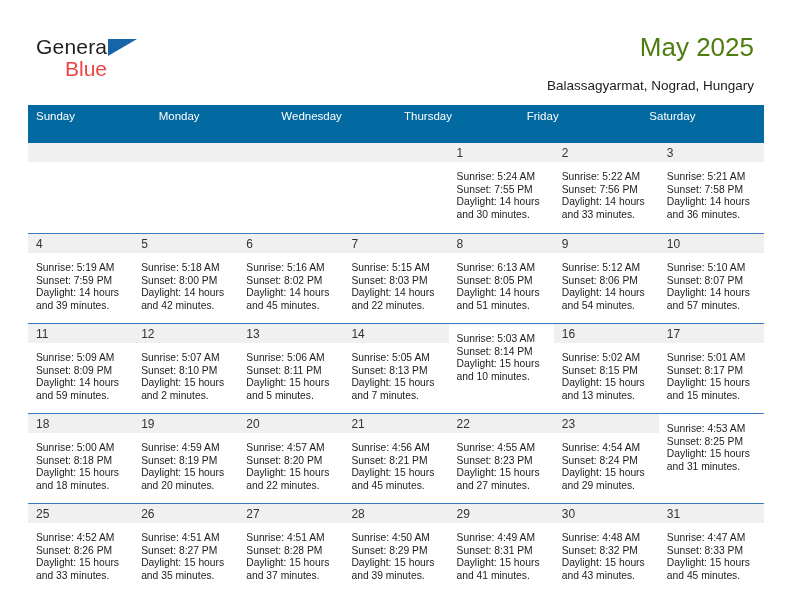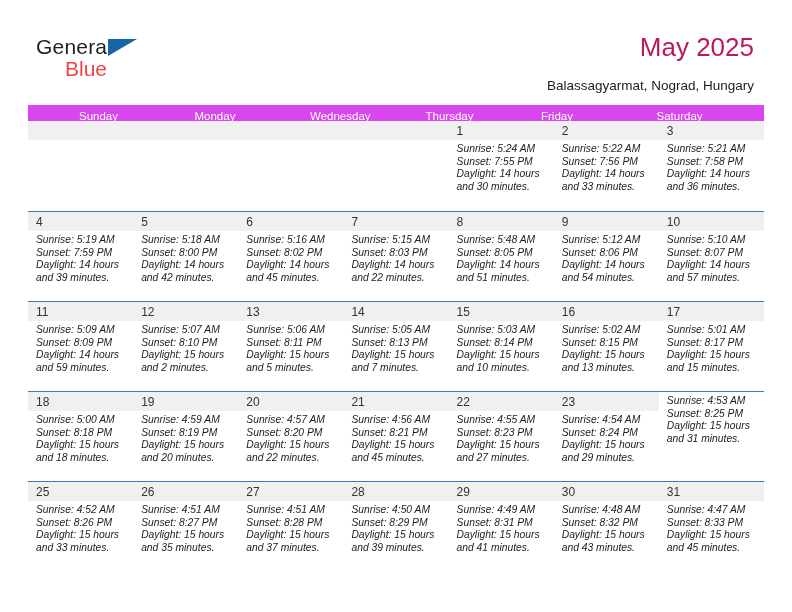--- a/index.html
+++ b/index.html
@@ -58,21 +58,21 @@
     color: #ef4444;
     line-height: 22px;
     white-space: nowrap;
   }
 
   .title {
     position: absolute;
     right: 38px;
     top: 32px;
     font-size: 26px;
-    color: #be185d;
+    color: #4d7c0f;
     text-align: right;
     white-space: nowrap;
   }
   .subtitle {
     position: absolute;
     right: 38px;
     top: 78px;
     font-size: 13.5px;
     color: #1c1c1c;
     text-align: left;
@@ -81,23 +81,22 @@
 
   
   .calendar {
     position: absolute;
     left: 28px;
     top: 105px;
     width: 736px;
   }
   .dow-row {
     display: flex;
-    background: #d946ef;
-    height: 16px;
-    padding-left: 43px;
+    background: #0369a1;
+    height: 38px;
   }
   .dow {
     flex: 1 1 0;
     color: #ffffff;
     font-size: 11.5px;
     line-height: 22px;
     padding-left: 8px;
     white-space: nowrap;
     overflow: hidden;
   }
@@ -117,22 +116,21 @@
     height: 19px;
     background: #f0f0f0;
     padding-left: 8px;
   }
   .daynum {
     font-size: 12px;
     line-height: 19px;
     color: #333333;
   }
   .cell-body {
-    padding: 3px 8px 0 8px;
-    font-style: italic;
+    padding: 9px 8px 0 8px;
   }
   .cell-line {
     font-size: 10.3px;
     line-height: 12.6px;
     color: #1c1c1c;
     white-space: nowrap;
   }
 </style>
 </head>
 <body>
@@ -235,21 +233,21 @@
             <div class="cell-body">
               <div class="cell-line">Sunrise: 5:15 AM</div>
               <div class="cell-line">Sunset: 8:03 PM</div>
               <div class="cell-line">Daylight: 14 hours</div>
               <div class="cell-line">and 22 minutes.</div>
             </div>
           </div>
           <div class="cell">
             <div class="daynum-band"><span class="daynum">8</span></div>
             <div class="cell-body">
-              <div class="cell-line">Sunrise: 5:48 AM</div>
+              <div class="cell-line">Sunrise: 6:13 AM</div>
               <div class="cell-line">Sunset: 8:05 PM</div>
               <div class="cell-line">Daylight: 14 hours</div>
               <div class="cell-line">and 51 minutes.</div>
             </div>
           </div>
           <div class="cell">
             <div class="daynum-band"><span class="daynum">9</span></div>
             <div class="cell-body">
               <div class="cell-line">Sunrise: 5:12 AM</div>
               <div class="cell-line">Sunset: 8:06 PM</div>
@@ -298,21 +296,20 @@
           <div class="cell">
             <div class="daynum-band"><span class="daynum">14</span></div>
             <div class="cell-body">
               <div class="cell-line">Sunrise: 5:05 AM</div>
               <div class="cell-line">Sunset: 8:13 PM</div>
               <div class="cell-line">Daylight: 15 hours</div>
               <div class="cell-line">and 7 minutes.</div>
             </div>
           </div>
           <div class="cell">
-            <div class="daynum-band"><span class="daynum">15</span></div>
             <div class="cell-body">
               <div class="cell-line">Sunrise: 5:03 AM</div>
               <div class="cell-line">Sunset: 8:14 PM</div>
               <div class="cell-line">Daylight: 15 hours</div>
               <div class="cell-line">and 10 minutes.</div>
             </div>
           </div>
           <div class="cell">
             <div class="daynum-band"><span class="daynum">16</span></div>
             <div class="cell-body">

